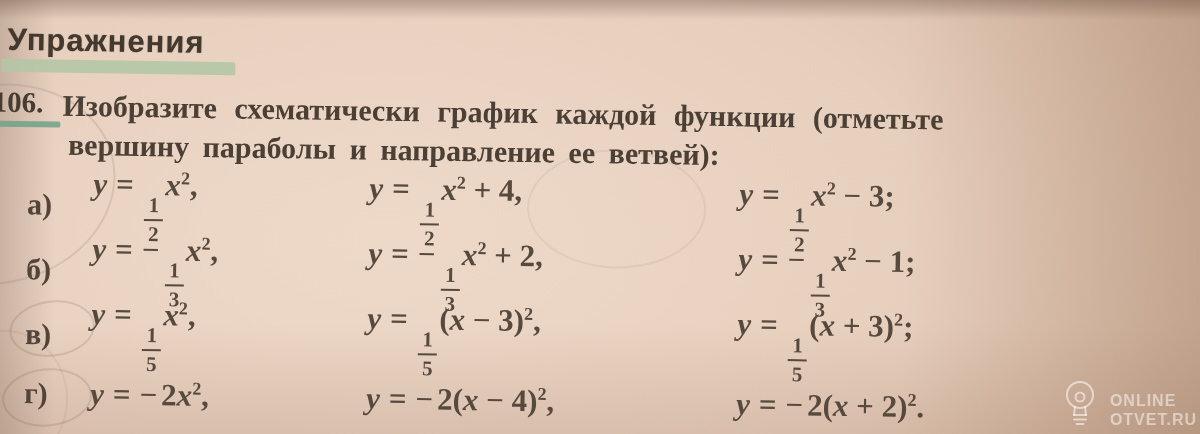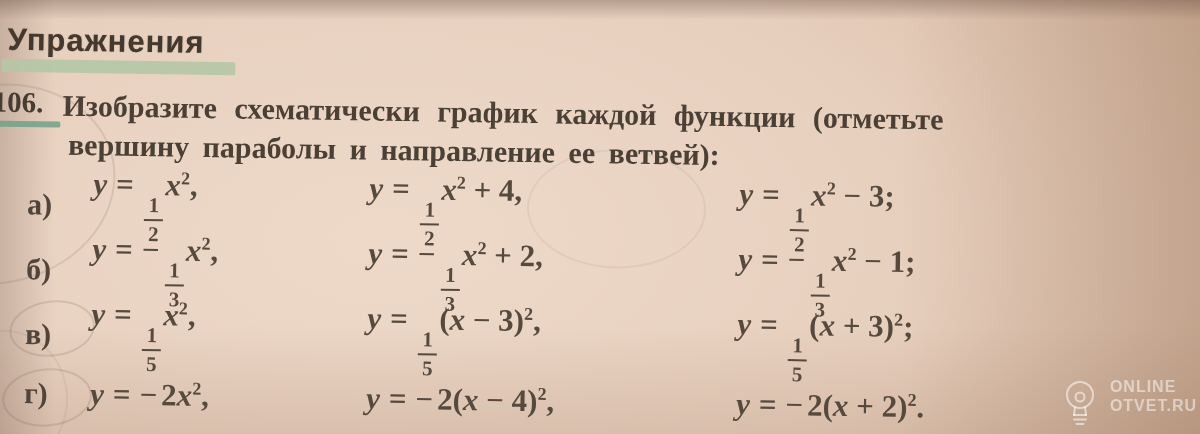--- a/index.html
+++ b/index.html
@@ -44,21 +44,21 @@
   .frac .fd{font-size:21px;padding:3px 4px 0;}
   .exp{font-style:normal;font-size:18px;vertical-align:super;line-height:0;}
 
   .pencil{position:absolute;border:2px solid rgba(105,90,75,.28);border-radius:50%;}
   .p-num{left:-120px;top:85px;width:235px;height:195px;transform:rotate(-14deg);opacity:.55;}
   .p-a2{left:530px;top:140px;width:175px;height:115px;opacity:.30;}
   .p-v{left:14px;top:300px;width:82px;height:52px;transform:rotate(-8deg);opacity:.65;}
   .p-g{left:8px;top:368px;width:86px;height:54px;transform:rotate(-6deg);opacity:.65;}
   .p-left{left:-55px;top:330px;width:125px;height:135px;opacity:.30;}
 
-  .watermark{position:absolute;right:3px;bottom:5px;display:flex;align-items:flex-start;gap:10px;
+  .watermark{position:absolute;right:3px;bottom:5px;display:flex;align-items:flex-end;gap:10px;
     color:rgba(255,255,255,.55);}
   .wm-text{font-family:"Liberation Sans","DejaVu Sans",sans-serif;font-weight:700;font-size:16px;
     letter-spacing:1px;line-height:1.2;color:rgba(255,255,255,.50);text-transform:uppercase;}
 </style>
 </head>
 <body>
 
 <div class="stage">
   <div class="content">
 

